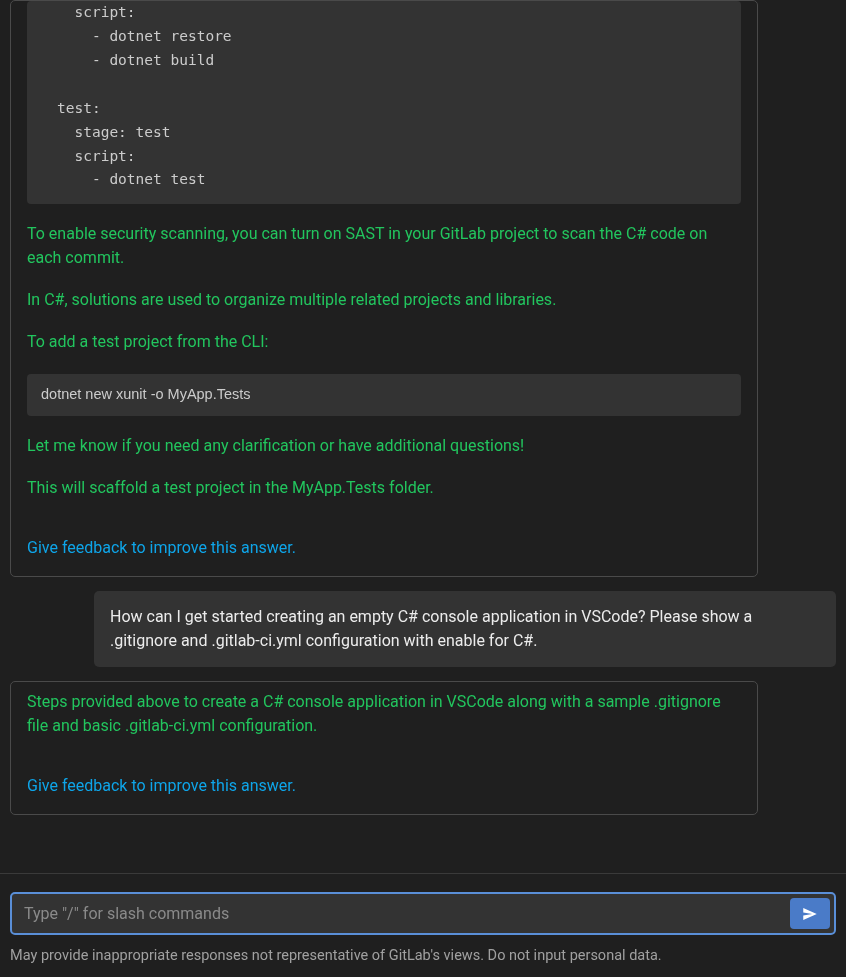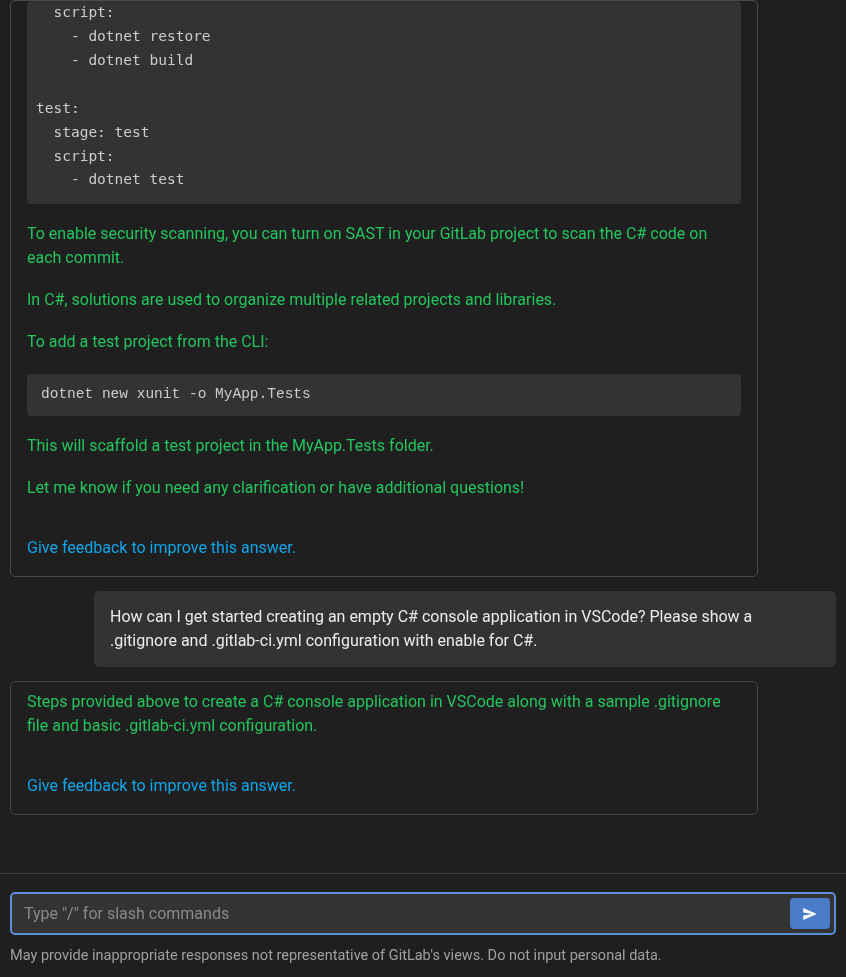--- a/index.html
+++ b/index.html
@@ -34,38 +34,38 @@
     background: #333333;
     border-radius: 5px;
     padding: 14px 16px;
     margin-left: 84px;
     margin-bottom: 14px;
     color: #ececec;
   }
   .code-block {
     background: #333333;
     border-radius: 4px;
-    padding: 12px 9px;
+    padding: 12px 30px;
     font-family: "SF Mono", "Monaco", "Menlo", "Consolas", monospace;
     font-size: 14.5px;
     line-height: 1.65;
     white-space: pre;
     color: #cccccc;
     margin: 10px 0;
     overflow-x: auto;
   }
   .code-block.first {
     margin-top: 0;
     padding-top: 0;
   }
   .inline-code-block {
     background: #333333;
     border-radius: 4px;
     padding: 10px 14px;
-    font-family: Liberation Mono, monospace;
+    font-family: Liberation Sans, sans-serif;
     font-size: 14.5px;
     color: #cccccc;
     margin: 6px 0 18px 0;
   }
   .para {
     margin: 18px 0;
     color: #22c55e;
   }
   .para.tight-bottom { margin-bottom: 20px; }
   .feedback-link {
@@ -129,22 +129,22 @@
     - dotnet build
 
 test:
   stage: test
   script:
     - dotnet test</div>
     <p class="para">To enable security scanning, you can turn on SAST in your GitLab project to scan the C# code on each commit.</p>
     <p class="para">In C#, solutions are used to organize multiple related projects and libraries.</p>
     <p class="para tight-bottom">To add a test project from the CLI:</p>
     <div class="inline-code-block">dotnet new xunit -o MyApp.Tests</div>
+    <p class="para">Let me know if you need any clarification or have additional questions!</p>
     <p class="para">This will scaffold a test project in the MyApp.Tests folder.</p>
-    <p class="para">Let me know if you need any clarification or have additional questions!</p>
     <a class="feedback-link">Give feedback to improve this answer.</a>
   </div>
 
   <div class="user-message">
     <span>How can I get started creating an empty C# console application in VSCode? Please show a .gitignore and .gitlab-ci.yml configuration with enable for C#.</span>
   </div>
 
   <div class="assistant-message compact">
     <p class="para" style="margin-top:0">Steps provided above to create a C# console application in VSCode along with a sample .gitignore file and basic .gitlab-ci.yml configuration.</p>
     <a class="feedback-link">Give feedback to improve this answer.</a>

